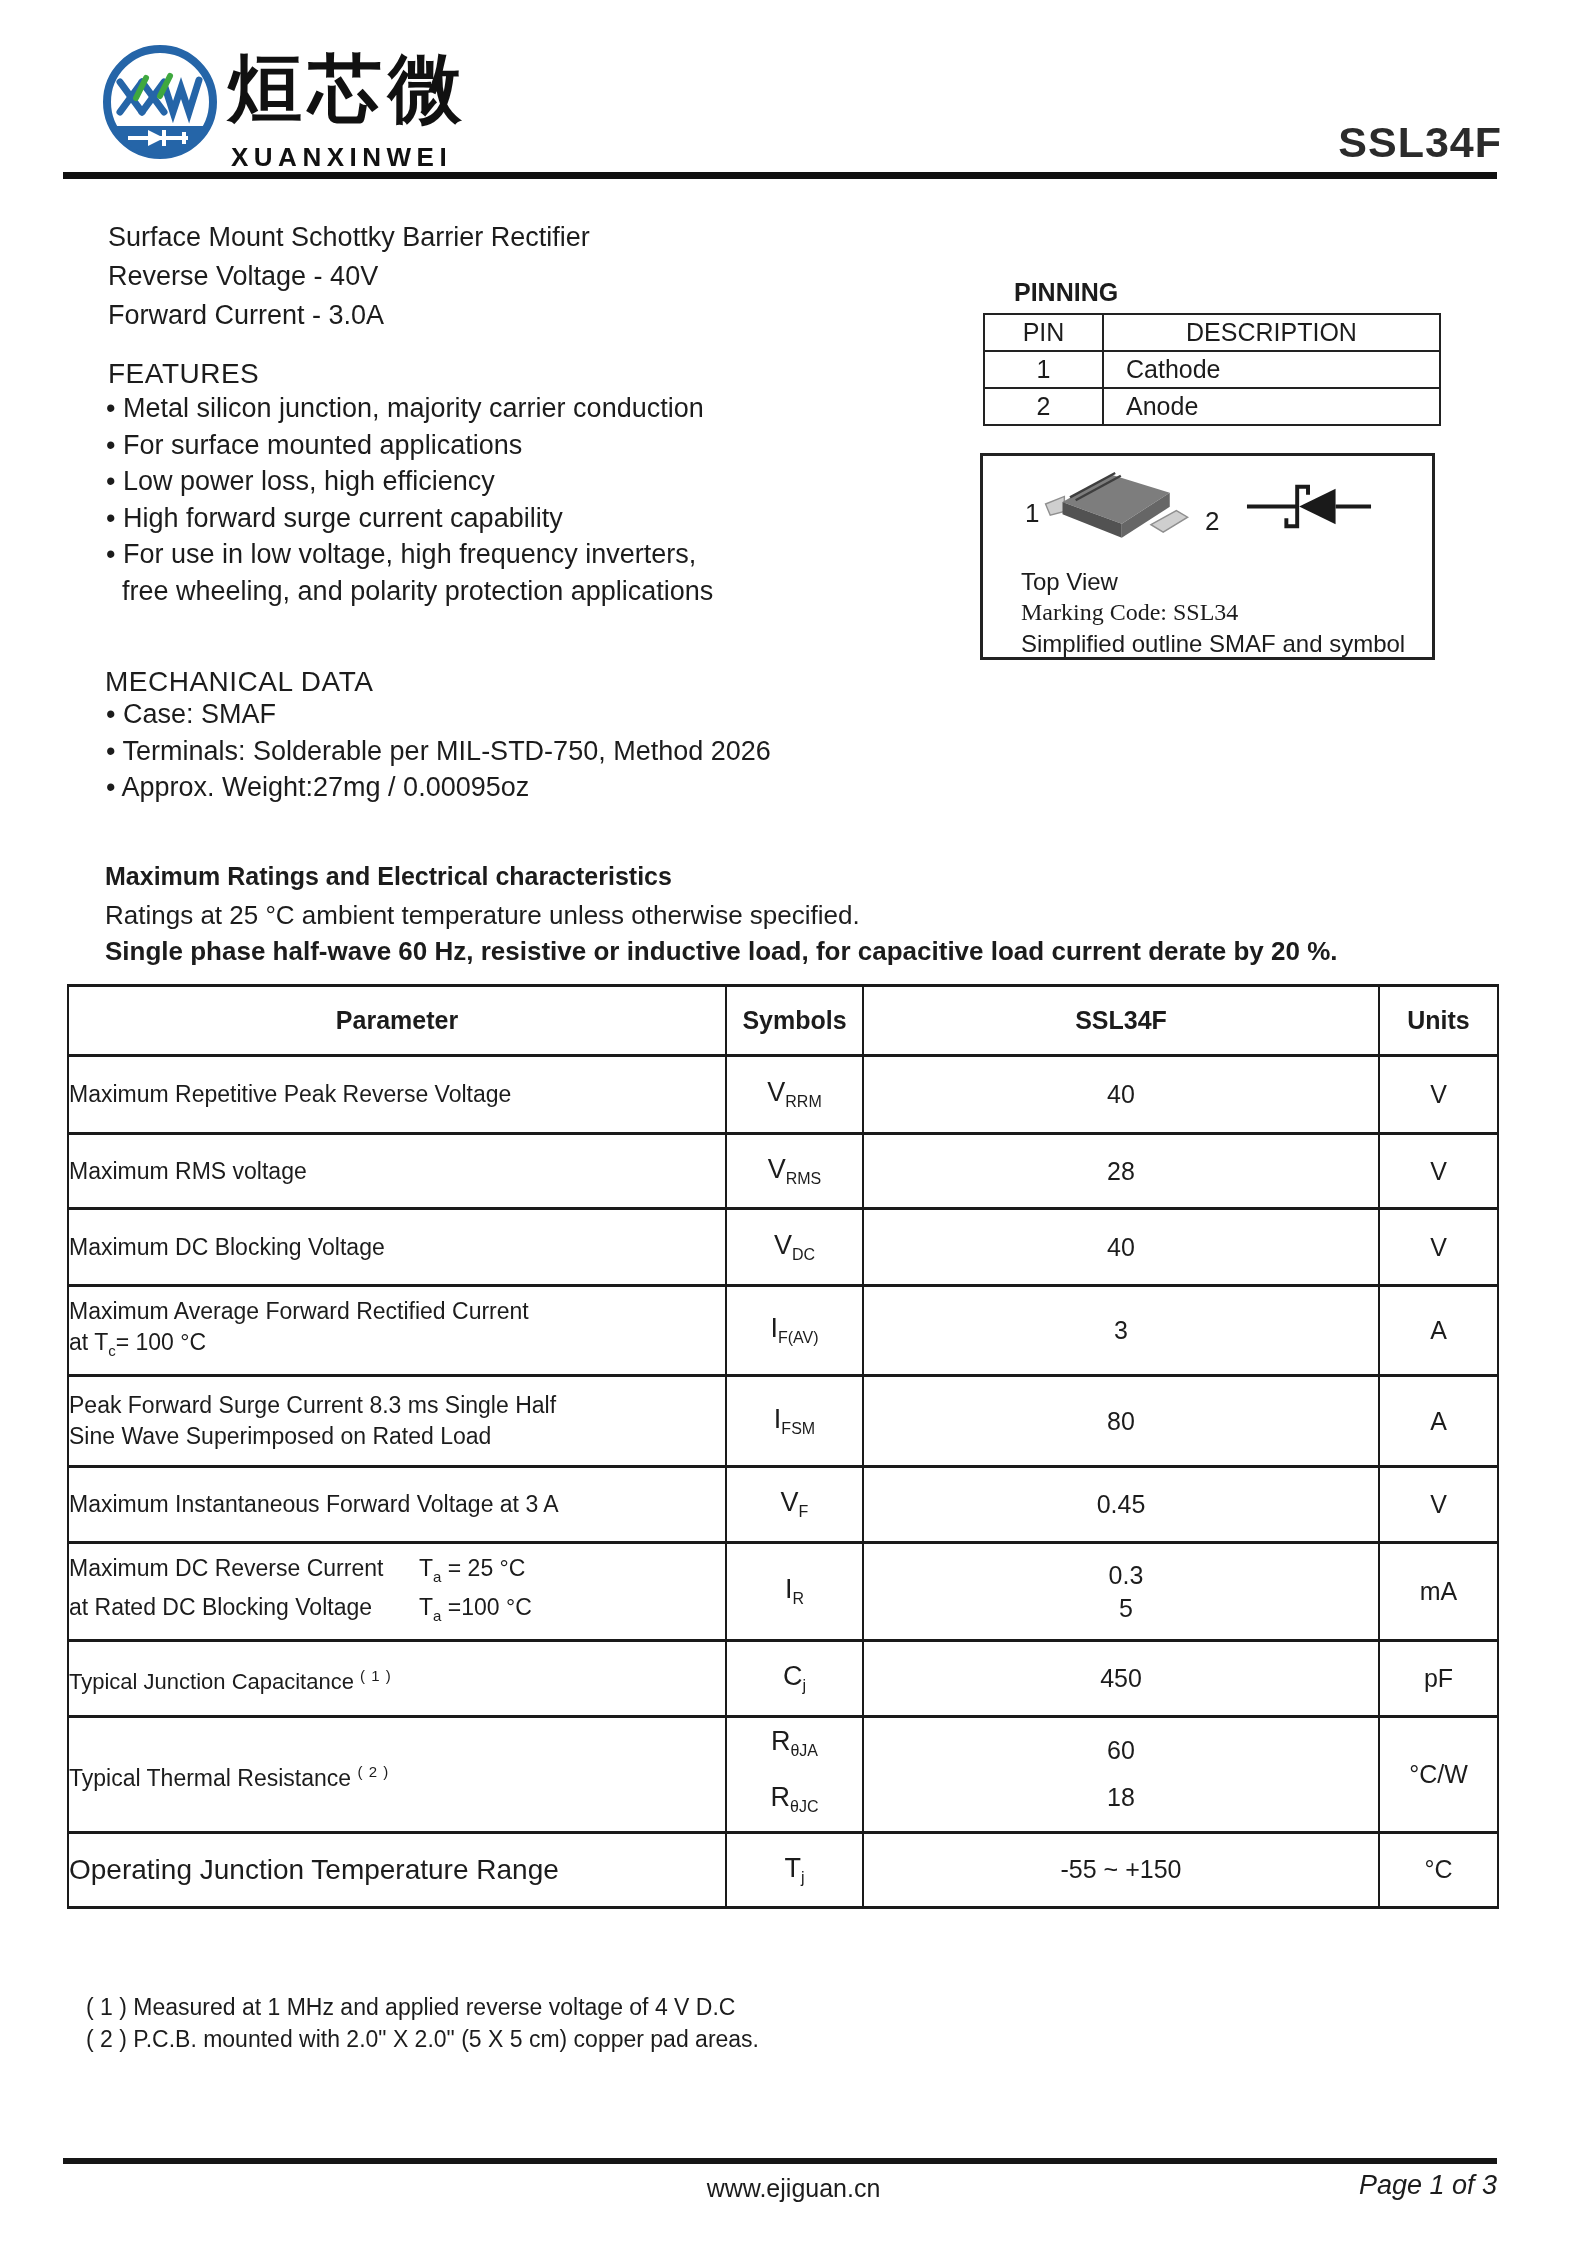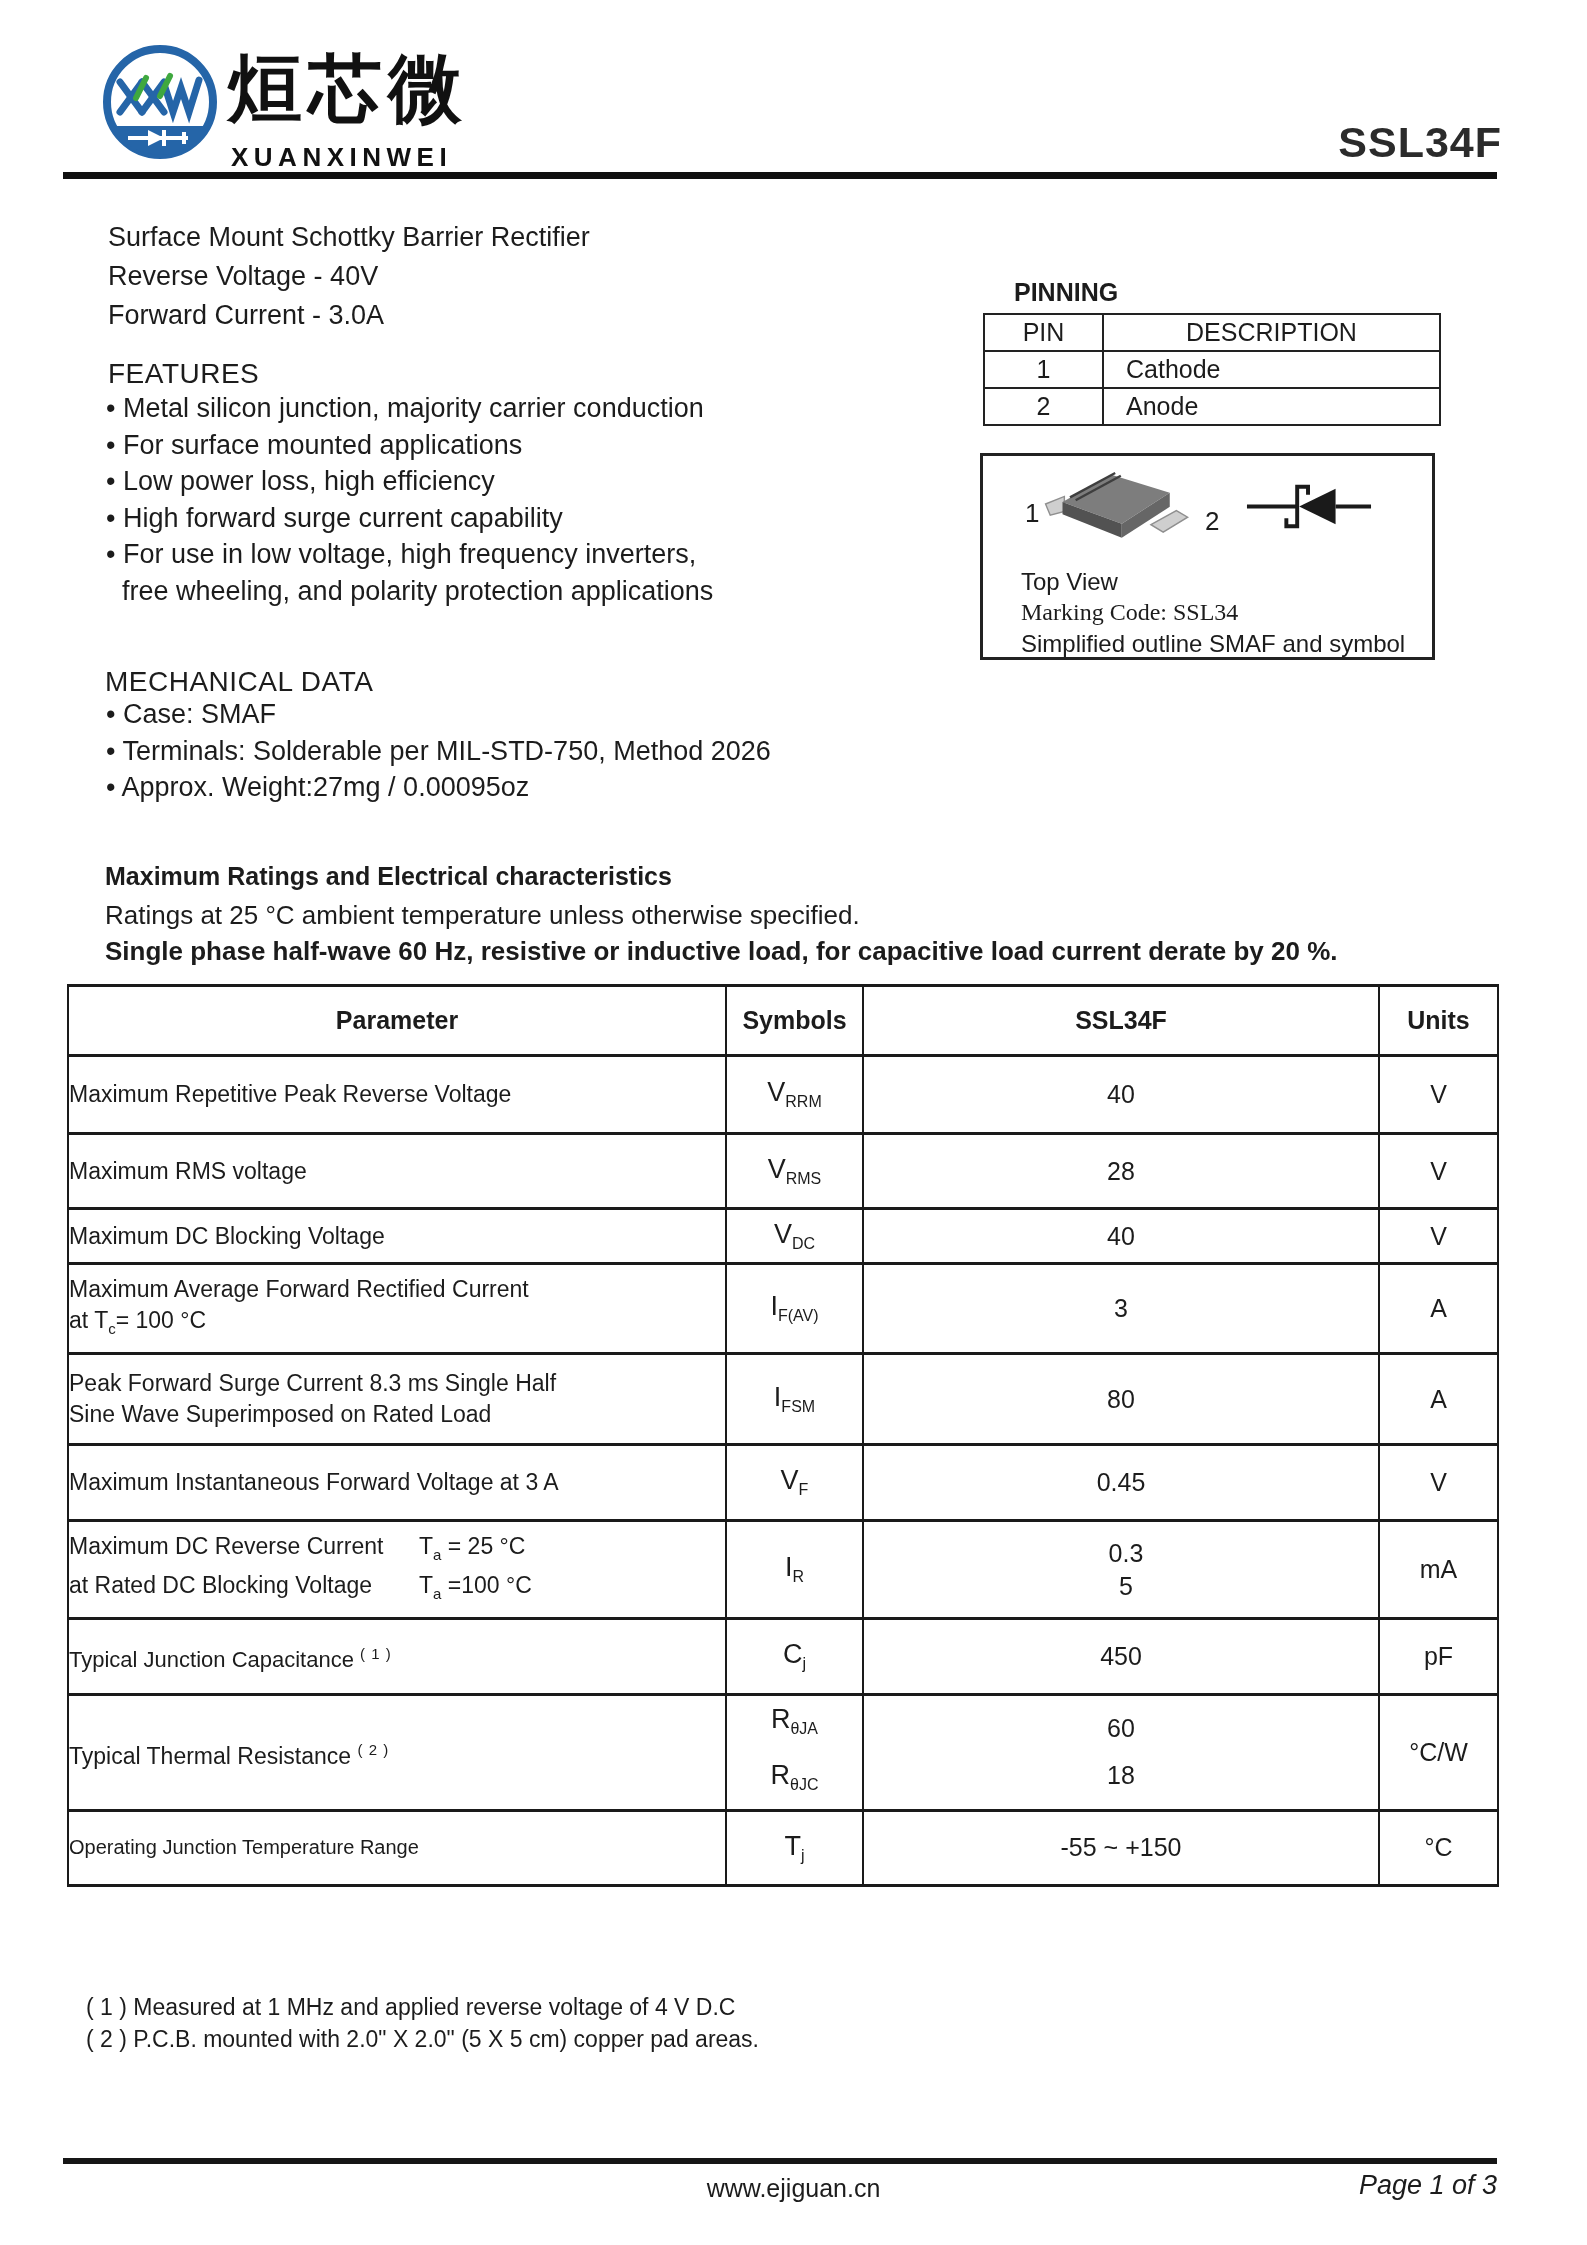--- a/index.html
+++ b/index.html
@@ -61,21 +61,21 @@
   td.sym,td.val,td.unit{text-align:center;}
   td.sym{font-size:27px;}
   td.sym sub{font-size:16px;}
   td.val{font-size:25px;}
   td.unit{font-size:25px;}
   .cond-gap{display:inline-block;width:350px;}
   sup.fnmark{font-size:15px;vertical-align:super;letter-spacing:1px;}
   .stack2 div{line-height:33px;margin-left:10px;}
   .stack2w div{line-height:47px;}
   tr.h70{height:70px;}  tr.h78{height:78px;}  tr.h75{height:75px;}
-  tr.h77{height:55px;}  tr.h90{height:90px;}  tr.h91{height:91px;}
+  tr.h77{height:77px;}  tr.h90{height:90px;}  tr.h91{height:91px;}
   tr.h76{height:76px;}  tr.h98{height:98px;}  tr.h102{height:102px;}
   tr.h74{height:74px;}
 
   
   .fnote1{left:86px;top:1994px;font-size:23px;}
   .fnote2{left:86px;top:2026px;font-size:23px;}
   .footer-rule{left:63px;top:2158px;width:1434px;height:6px;background:#161616;}
   .website{left:0;top:2174px;width:100%;text-align:center;font-size:25px;}
   .pageno{right:90px;top:2170px;font-size:27px;font-style:italic;}
 </style>
@@ -268,21 +268,21 @@
       <div><span>R</span><sub>θJC</sub></div>
     </td>
     <td class="val stack2w">
       <div>60</div>
       <div>18</div>
     </td>
     <td class="unit">°C/W</td>
   </tr>
 
   <tr class="h75">
-    <td class="param" style="font-size:20px;margin-left:22px;">Operating Junction Temperature Range</td>
+    <td class="param" style="font-size:28px;margin-left:22px;">Operating Junction Temperature Range</td>
     <td class="sym"><span>T</span><sub>j</sub></td>
     <td class="val">-55 ~ +150</td>
     <td class="unit">°C</td>
   </tr>
 
 </tbody>
   </table>
 
 <div class="abs fnote1">( 1 ) Measured at 1 MHz and applied reverse voltage of 4 V D.C</div>
 <div class="abs fnote2">( 2 ) P.C.B. mounted with 2.0" X 2.0" (5 X 5 cm) copper pad areas.</div>

